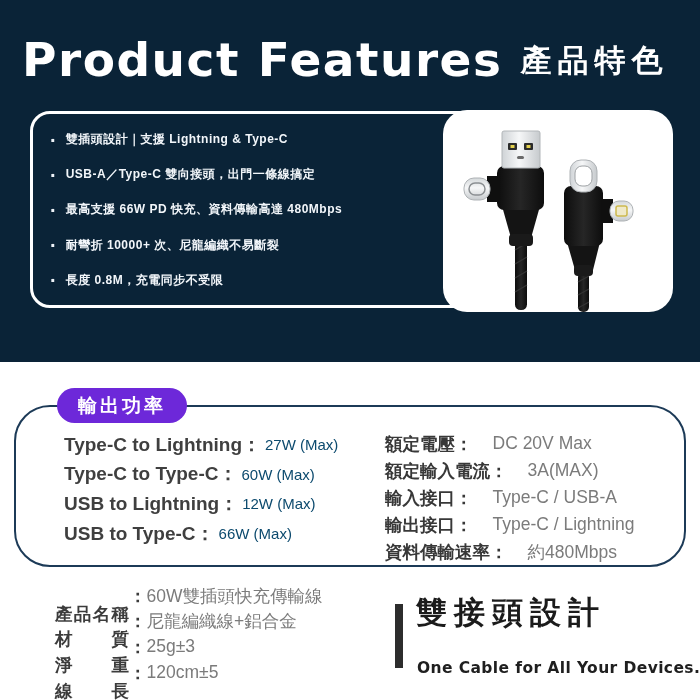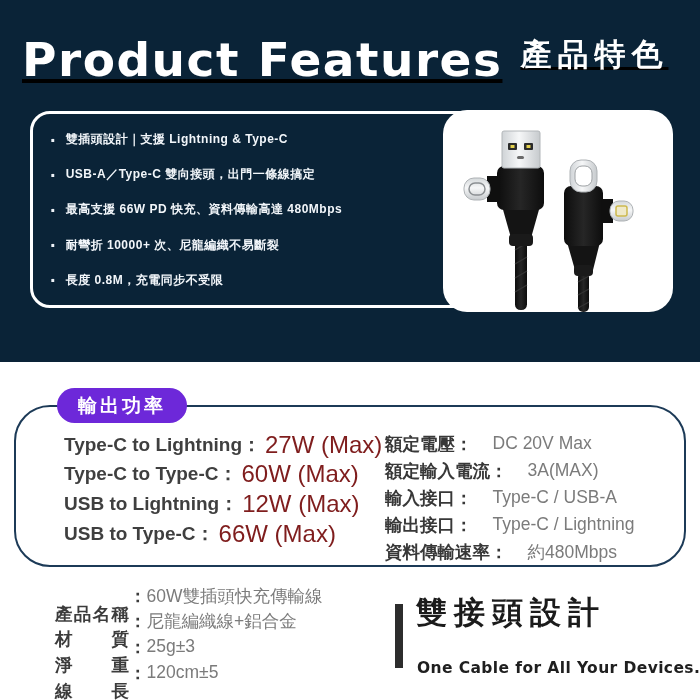--- a/index.html
+++ b/index.html
@@ -3,21 +3,21 @@
 <meta charset="utf-8">
 <style>
   html,body{margin:0;padding:0;background:#e9e9e9;}
   .stage{
     position:relative;width:700px;height:700px;margin:0 auto;
     background:#ffffff;overflow:hidden;
     font-family:"Liberation Sans","DejaVu Sans",sans-serif;
   }
   
   .hero{position:absolute;left:0;top:0;width:700px;height:362px;background:#0a2337;}
-  .title-row{position:absolute;left:22px;top:34px;display:flex;text-decoration:underline;}
+  .title-row{position:absolute;left:22px;top:34px;display:flex;align-items:flex-end;}
   .title-en{
     color:#ffffff;font-size:47px;font-weight:800;letter-spacing:1.5px;
     font-family:"DejaVu Sans","Liberation Sans",sans-serif;line-height:1.1;
   }
   .title-zh{color:#ffffff;font-size:31px;font-weight:700;letter-spacing:6px;margin:0 0 4px 18px;white-space:nowrap;}
   .feature-box{
     position:absolute;left:30px;top:111px;width:638px;height:197px;
     border:3px solid #ffffff;border-radius:20px;box-sizing:border-box;
     padding:8px 0 0 17px;
   }
@@ -35,21 +35,21 @@
     border:2px solid #1c3a57;border-radius:36px;box-sizing:border-box;background:#fff;
   }
   .pill{
     position:absolute;left:57px;top:388px;height:35px;padding:0 21px;
     background:#6d28d9;border-radius:18px;display:flex;align-items:center;
     color:#ffffff;font-size:19px;font-weight:700;letter-spacing:3px;z-index:3;white-space:nowrap;
   }
   .power-list{position:absolute;left:64px;top:430px;z-index:2;}
   .power-row{height:29.6px;display:flex;align-items:center;white-space:nowrap;}
   .p-label{color:#3f3f3f;font-size:19px;font-weight:700;}
-  .p-value{color:#7f1d1d;font-size:24px;font-weight:400;margin-left:4px;}
+  .p-value{color:#0c4a6e;font-size:15px;font-weight:400;margin-left:4px;}
   .elec-list{position:absolute;left:385px;top:430px;z-index:2;}
   .elec-row{height:27px;display:flex;align-items:center;white-space:nowrap;}
   .e-label{color:#383838;font-size:17.5px;font-weight:700;}
   .e-value{color:#7b7b7b;font-size:17.5px;font-weight:400;margin-left:20px;}
   
   .info-list{position:absolute;left:55px;top:583px;}
   .info-row{height:25.6px;display:flex;align-items:center;white-space:nowrap;}
   .i-label{
     display:inline-block;width:74px;color:#3c3c3c;font-size:17.5px;font-weight:700;
     text-align:justify;text-align-last:justify;margin-top:36px;

